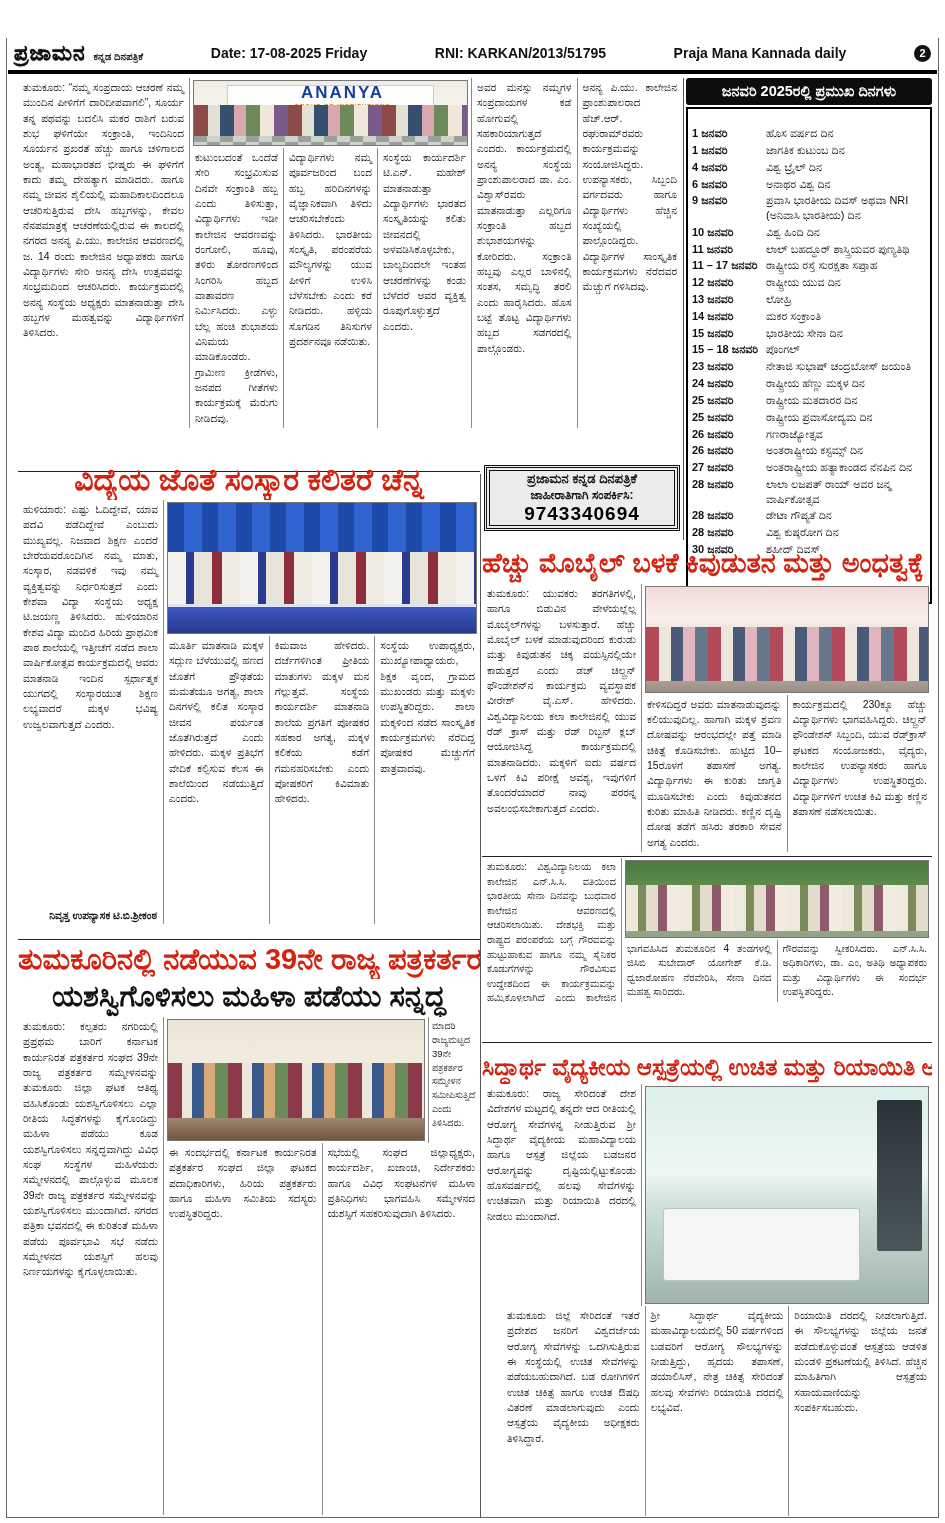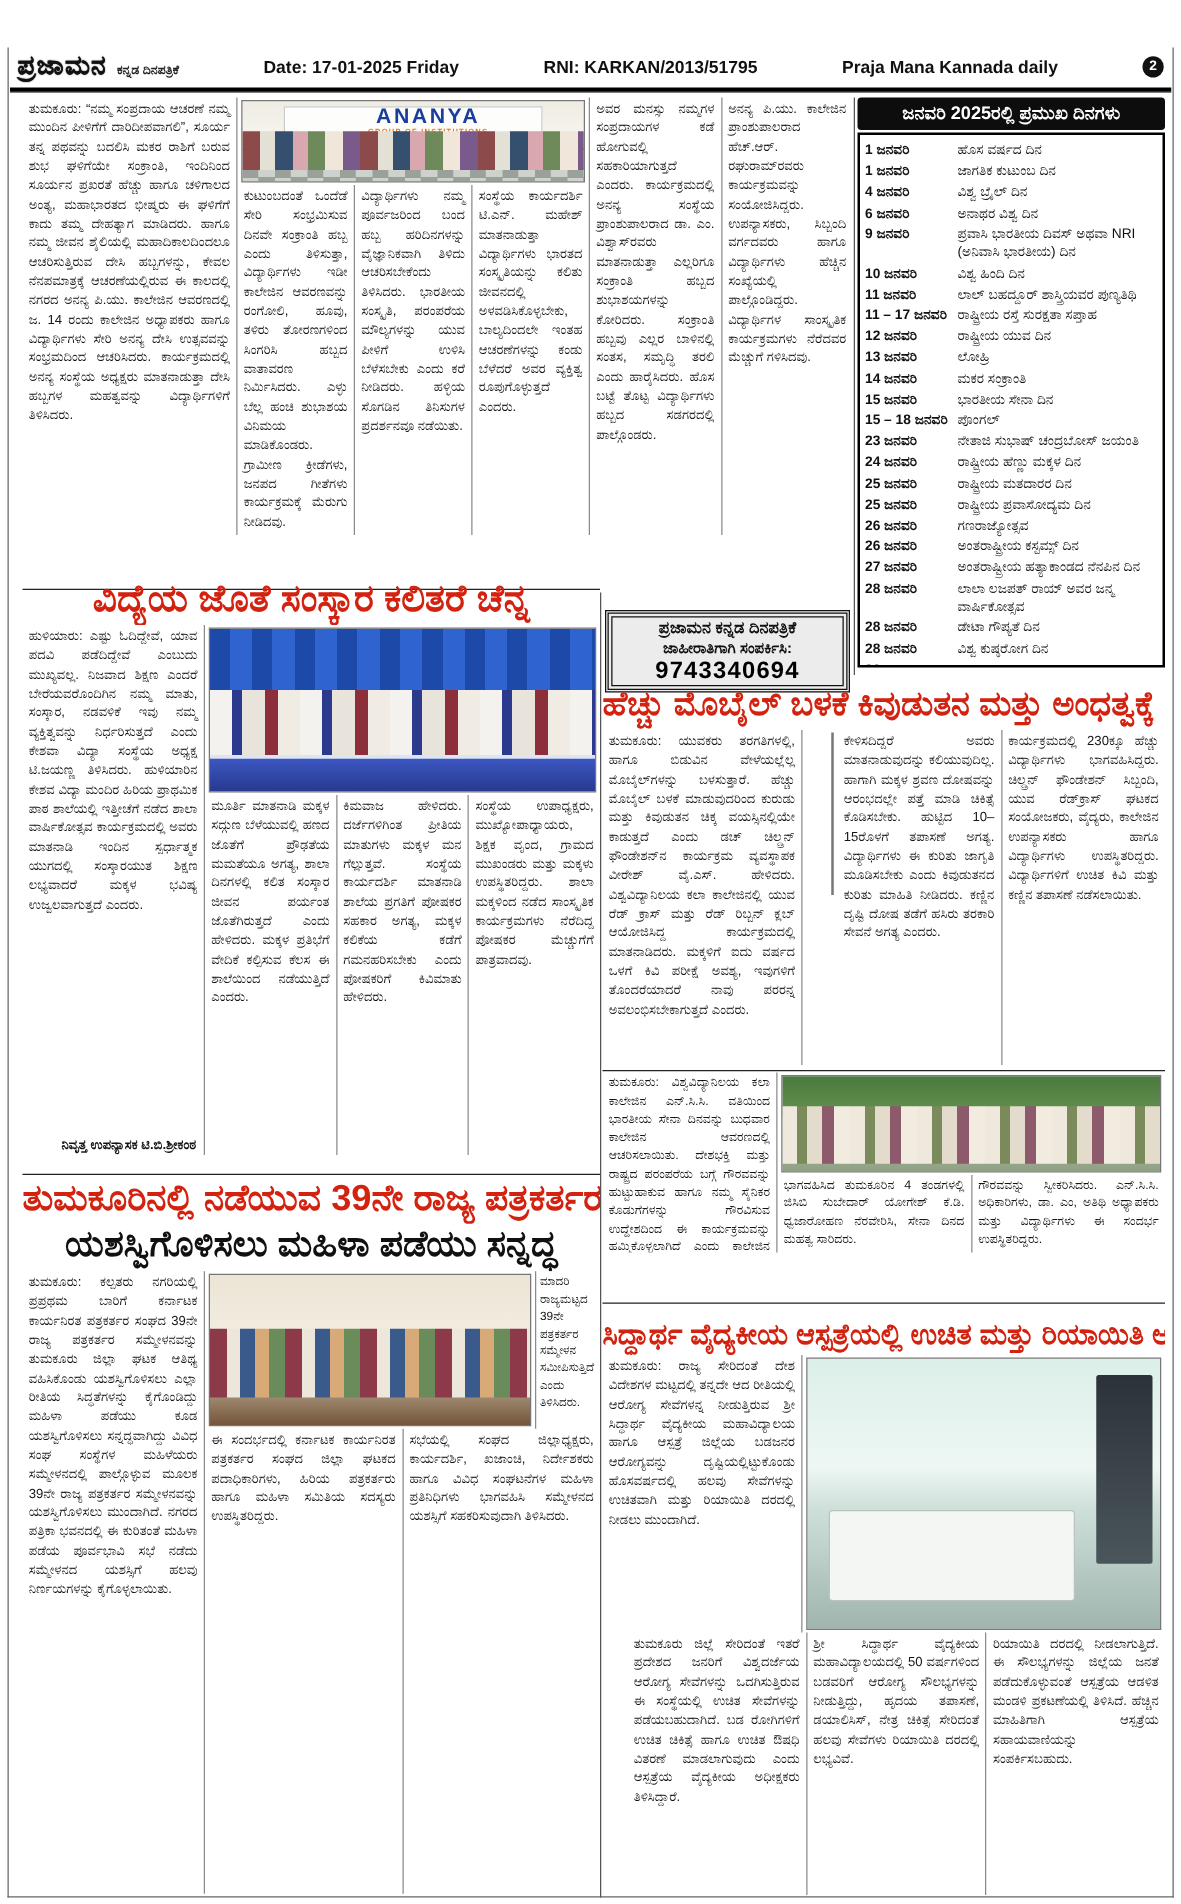--- a/index.html
+++ b/index.html
@@ -37,47 +37,47 @@
   .a1-center .photo{height:134px; margin:2px 3px;}
   .a1-center .cols{flex:1;}
   .a1-right{width:210px;}
   .ph-banner{position:absolute; left:12%; top:6%; width:76%; height:34%; background:#fdfdfb; border:1px solid #ccc; display:flex; flex-direction:column; align-items:center; justify-content:center;padding-left:24px;}
   .ph-banner .b1{color:#1a3e9e; font-weight:900; font-size:17px; letter-spacing:2px;}
   .ph-banner .b2{color:#e07820; font-weight:700; font-size:6px; letter-spacing:1px;}
 
   
   .sidebar{position:absolute; left:686px; top:78px; width:246px; height:462px;}
   .sidebar-title{background:#0d0d0d; color:#fff; font-weight:800; font-size:14.5px; text-align:center; padding:5px 2px; border-radius:3px; white-space:nowrap; overflow:hidden;}
-  .sidebar-box{border:2px solid #000; margin-top:2px; height:428px; padding:4px 4px; overflow:hidden;}
+  .sidebar-box{border:2px solid #000; margin-top:2px; height:497px; padding:16px 4px; overflow:hidden;}
   .day-row{display:flex; font-size:11px; line-height:1.33; padding:1.1px 0; color:#111;}
   .day-date{width:74px; font-weight:700; flex:none;}
   .day-event{flex:1;}
 
   
   .a2{position:absolute; left:18px; top:462px; width:462px; height:464px;}
   .a2 .hl{font-size:30px; line-height:36px; height:38px;}
   .a2-body{display:flex; height:424px;}
   .a2-left{width:146px; border-right:1px solid #8a8a8a; display:flex; flex-direction:column;}
   .a2-left .col{flex:1;}
   .a2-rightwrap{flex:1; display:flex; flex-direction:column;}
   .a2-rightwrap .photo{height:132px; margin:2px 3px;}
   .a2-rightwrap .cols{flex:1;}
 
   
-  .adbox{position:absolute; left:484px; top:488px; width:196px; height:66px; background:#ececec; border:3px double #111; outline:1px solid #111; outline-offset:-6px; display:flex; flex-direction:column; align-items:center; justify-content:center; gap:1px;}
+  .adbox{position:absolute; left:484px; top:465px; width:196px; height:66px; background:#ececec; border:3px double #111; outline:1px solid #111; outline-offset:-6px; display:flex; flex-direction:column; align-items:center; justify-content:center; gap:1px;}
   .adbox .l1{font-size:13px; font-weight:800; color:#111;}
   .adbox .l2{font-size:12px; font-weight:700; color:#111;}
   .adbox .ph{font-size:19px; font-weight:900; color:#000; letter-spacing:1px;}
 
   
   .a3{position:absolute; left:482px; top:546px; width:450px; height:309px;}
   .a3 .hl{font-size:27px; line-height:34px; height:38px;}
   .a3-body{display:flex; height:268px;}
   .a3-left{width:160px; border-right:1px solid #8a8a8a;}
-  .a3-right{flex:1; display:flex; flex-direction:row;margin-left:20px;}
+  .a3-right{flex:1; display:flex; flex-direction:column;}
   .a3-right .photo{height:130px; margin:2px 3px;}
   .a3-right .cols{flex:1;}
 
   
   .a4{position:absolute; left:482px; top:858px; width:450px; height:182px;}
   .a4 .hl{font-size:27px; line-height:34px; height:36px;}
   .a4-body{display:flex; height:144px;}
   .a4-left{width:140px; border-right:1px solid #8a8a8a;}
   .a4-right{flex:1; display:flex; flex-direction:column;}
   .a4-right .photo{height:78px; margin:2px 3px;}
@@ -126,21 +126,21 @@
 <body>
 
 <div class="page">
   <div class="frame"></div>
 
   <div class="masthead">
     <div class="logo-wrap">
       <span class="logo-main">ಪ್ರಜಾಮನ</span>
       <span class="logo-sub">ಕನ್ನಡ ದಿನಪತ್ರಿಕೆ</span>
     </div>
-    <span class="mast-item">Date: 17-01-2025 Friday</span>
+    <span class="mast-item">Date: 17-08-2025 Friday</span>
     <span class="mast-item">RNI: KARKAN/2013/51795</span>
     <span class="mast-item">Praja Mana Kannada daily</span>
     <span class="page-badge">2</span>
   </div>
   <div class="mast-rule"></div>
 
   <div class="a1">
     <div class="a1-body">
       <div class="col a1-left">ತುಮಕೂರು: “ನಮ್ಮ ಸಂಪ್ರದಾಯ ಆಚರಣೆ ನಮ್ಮ ಮುಂದಿನ ಪೀಳಿಗೆಗೆ ದಾರಿದೀಪವಾಗಲಿ”, ಸೂರ್ಯ ತನ್ನ ಪಥವನ್ನು ಬದಲಿಸಿ ಮಕರ ರಾಶಿಗೆ ಬರುವ ಶುಭ ಘಳಿಗೆಯೇ ಸಂಕ್ರಾಂತಿ, ಇಂದಿನಿಂದ ಸೂರ್ಯನ ಪ್ರಖರತೆ ಹೆಚ್ಚು ಹಾಗೂ ಚಳಿಗಾಲದ ಅಂತ್ಯ, ಮಹಾಭಾರತದ ಭೀಷ್ಮರು ಈ ಘಳಿಗೆಗೆ ಕಾದು ತಮ್ಮ ದೇಹತ್ಯಾಗ ಮಾಡಿದರು. ಹಾಗೂ ನಮ್ಮ ಜೀವನ ಶೈಲಿಯಲ್ಲಿ ಮಹಾದಿಕಾಲದಿಂದಲೂ ಆಚರಿಸುತ್ತಿರುವ ದೇಸಿ ಹಬ್ಬಗಳನ್ನು, ಕೇವಲ ನೆನಪಮಾತ್ರಕ್ಕೆ ಆಚರಣೆಯಲ್ಲಿರುವ ಈ ಕಾಲದಲ್ಲಿ ನಗರದ ಅನನ್ಯ ಪಿ.ಯು. ಕಾಲೇಜಿನ ಆವರಣದಲ್ಲಿ ಜ. 14 ರಂದು ಕಾಲೇಜಿನ ಅಧ್ಯಾಪಕರು ಹಾಗೂ ವಿದ್ಯಾರ್ಥಿಗಳು ಸೇರಿ ಅನನ್ಯ ದೇಸಿ ಉತ್ಸವವನ್ನು ಸಂಭ್ರಮದಿಂದ ಆಚರಿಸಿದರು. ಕಾರ್ಯಕ್ರಮದಲ್ಲಿ ಅನನ್ಯ ಸಂಸ್ಥೆಯ ಅಧ್ಯಕ್ಷರು ಮಾತನಾಡುತ್ತಾ ದೇಸಿ ಹಬ್ಬಗಳ ಮಹತ್ವವನ್ನು ವಿದ್ಯಾರ್ಥಿಗಳಿಗೆ ತಿಳಿಸಿದರು.</div>
       <div class="a1-center">

